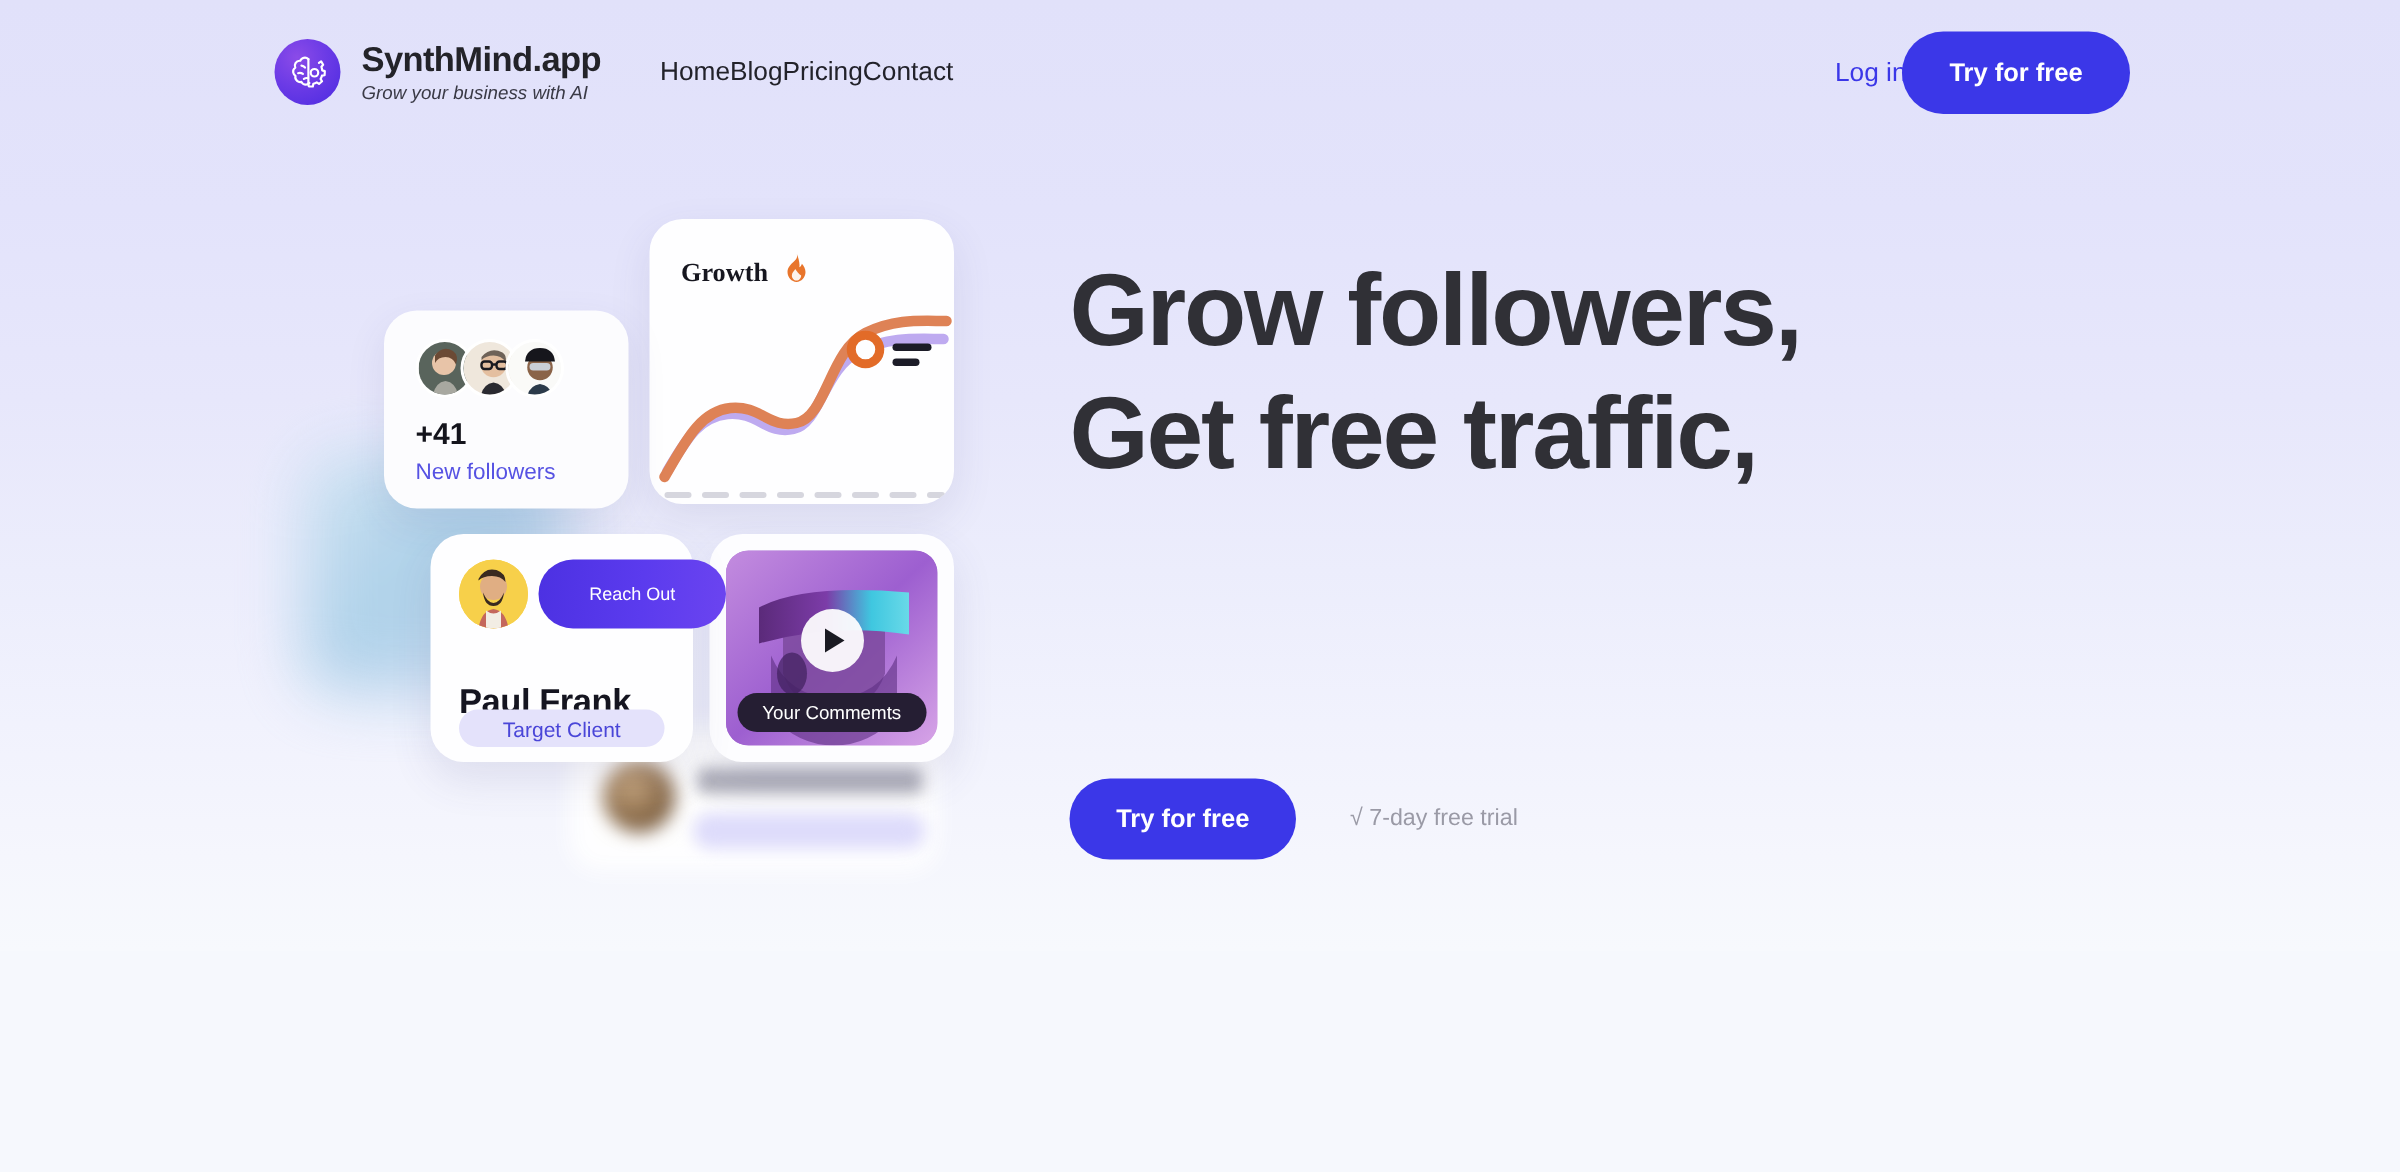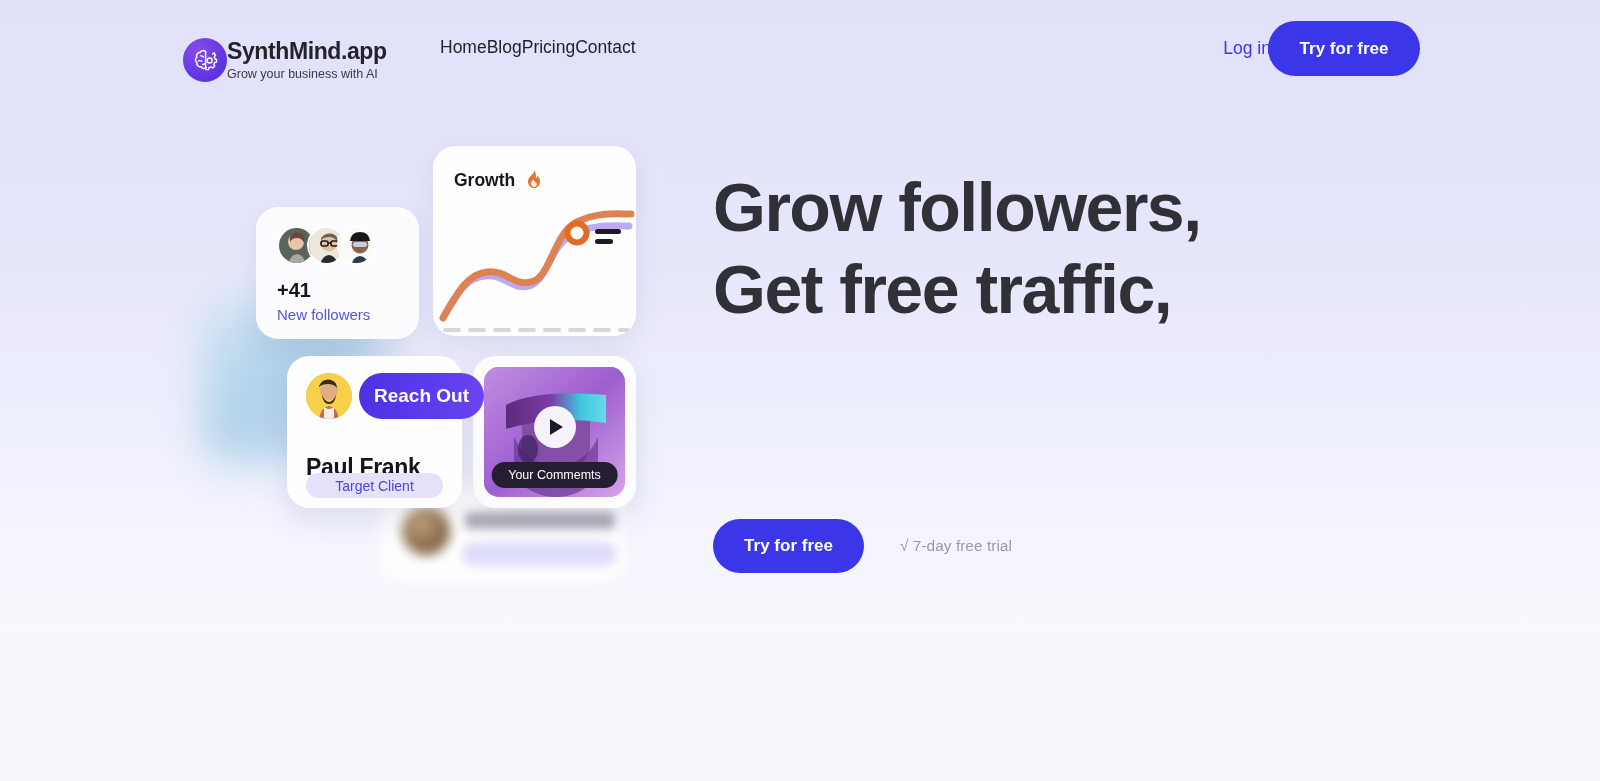--- a/index.html
+++ b/index.html
@@ -45,23 +45,24 @@
   
   .header {
     position: absolute;
     left: 0; top: 0;
     width: 1600px;
     height: 98px;
     z-index: 40;
   }
   .brand {
     position: absolute;
-    left: 183px; top: 38px;
-    display: flex;
-    align-items: center;
+    left: 183px; top: 26px;
+    display: flex;
+    align-items: center;
+    gap: 14px;
   }
   .logo-mark {
     width: 44px; height: 44px;
     border-radius: 50%;
     background: radial-gradient(circle at 34% 28%, #8B4BE8 0%, #6C3BE6 45%, #4A2AE0 100%);
     display: flex;
     align-items: center;
     justify-content: center;
     flex: none;
   }
@@ -69,20 +70,21 @@
   .brand-name {
     font-size: 23px;
     font-weight: bold;
     color: #232329;
     letter-spacing: -0.4px;
   }
   .brand-tag {
     font-size: 12.5px;
     color: #3A3A46;
     margin-top: 5px;
+    font-style: italic;
   }
 
   .nav {
     position: absolute;
     left: 440px; top: 37px;
     display: flex;
   }
   .nav-item {
     font-size: 17.5px;
     color: #22222A;
@@ -178,20 +180,21 @@
     position: absolute;
     left: 21px; top: 22px;
     display: flex;
     align-items: center;
     gap: 10px;
   }
   .growth-title {
     font-size: 17.5px;
     font-weight: bold;
     color: #16161F;
+    font-family: Liberation Serif, serif;
   }
   .growth-chart { position: absolute; left: 0; top: 40px; width: 203px; height: 150px; }
 
   
   .card-followers {
     position: absolute;
     left: 66px; top: 77px;
     width: 163px; height: 132px;
     border-radius: 22px;
     background: #FCFCFE;
@@ -245,22 +248,22 @@
     overflow: hidden;
     background: #F7D04A;
   }
   .pill-reach {
     position: absolute;
     left: 72px; top: 17px;
     width: 125px; height: 46px;
     border-radius: 23px;
     background: linear-gradient(95deg, #4C31E2 0%, #5B3BEE 55%, #6B44F0 100%);
     color: #FFFFFF;
-    font-size: 19px;
-    font-weight: bold;
+    font-size: 12px;
+    font-weight: normal;
     display: flex;
     align-items: center;
     justify-content: center;
     border: none;
     font-family: "Liberation Sans", sans-serif;
     cursor: pointer;
     z-index: 18;
   }
   .person-name {
     position: absolute;

